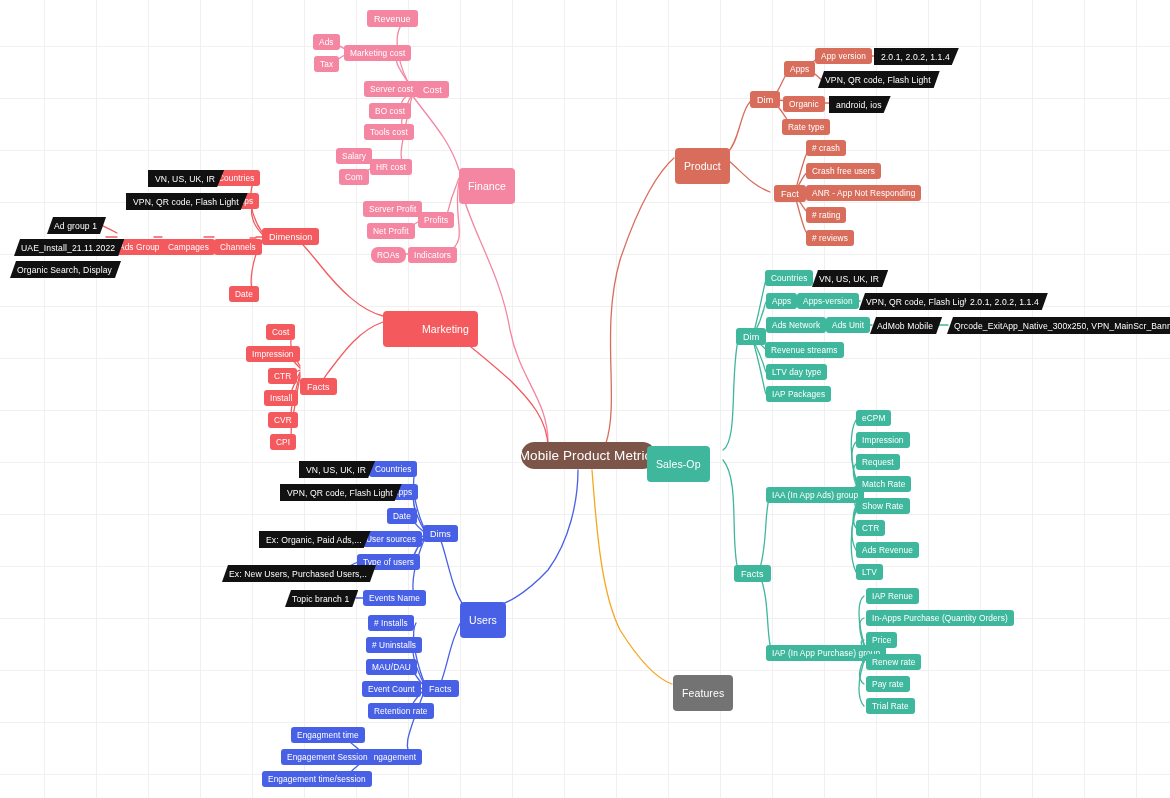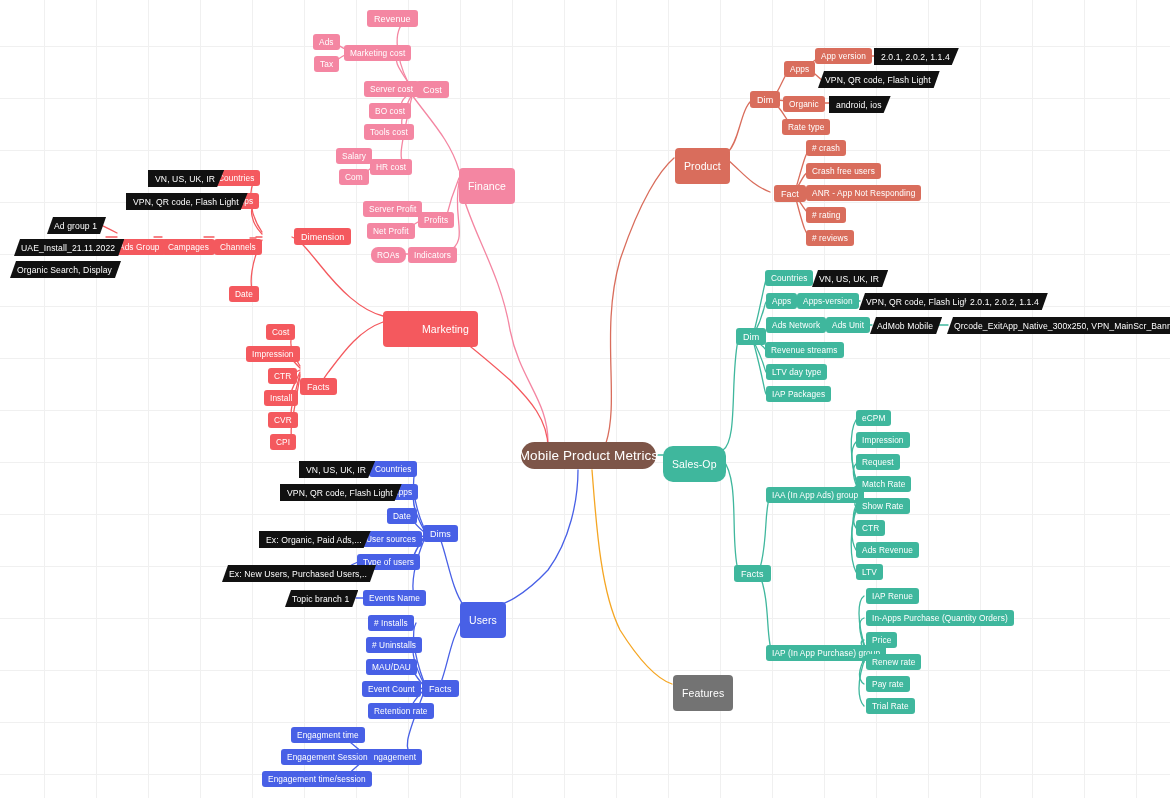--- a/index.html
+++ b/index.html
@@ -250,21 +250,21 @@
   <div class="node lvl3 c-pink" style="left:336px;top:148px;">Salary</div>
   <div class="node lvl3 c-pink" style="left:339px;top:169px;">Com</div>
   <div class="node lvl3 c-pink" style="left:418px;top:212px;">Profits</div>
   <div class="node lvl3 c-pink" style="left:363px;top:201px;">Server Profit</div>
   <div class="node lvl3 c-pink" style="left:367px;top:223px;">Net Profit</div>
   <div class="node lvl3 c-pink" style="left:408px;top:247px;">Indicators</div>
   <div class="node lvl3 c-pink" style="left:371px;top:247px;border-radius:7px;">ROAs</div>
 
   <div class="node lvl1 c-red" style="left:383px;top:311px;padding-left:39px;">Marketing</div>
 
-  <div class="node lvl2 c-red" style="left:262px;top:228px;margin-left:32px;">Dimension</div>
+  <div class="node lvl2 c-red" style="left:262px;top:228px;">Dimension</div>
   <div class="node lvl3 c-red" style="left:212px;top:170px;">Countries</div>
   <div class="tag" style="left:148px;top:170px;">VN, US, UK, IR</div>
   <div class="node lvl3 c-red" style="left:228px;top:193px;">Apps</div>
   <div class="tag" style="left:126px;top:193px;">VPN, QR code, Flash Light</div>
   <div class="node lvl3 c-red" style="left:214px;top:239px;">Channels</div>
   <div class="node lvl3 c-red" style="left:162px;top:239px;">Campages</div>
   <div class="node lvl3 c-red" style="left:113px;top:239px;">Ads Group</div>
   <div class="tag sk" style="left:47px;top:217px;">Ad group 1</div>
   <div class="tag sk" style="left:14px;top:239px;">UAE_Install_21.11.2022</div>
   <div class="tag sk" style="left:10px;top:261px;">Organic Search, Display</div>
@@ -289,21 +289,21 @@
   <div class="tag" style="left:829px;top:96px;">android, ios</div>
   <div class="node lvl3 c-terra" style="left:782px;top:119px;">Rate type</div>
 
   <div class="node lvl2 c-terra" style="left:774px;top:185px;">Fact</div>
   <div class="node lvl3 c-terra" style="left:806px;top:140px;"># crash</div>
   <div class="node lvl3 c-terra" style="left:806px;top:163px;">Crash free users</div>
   <div class="node lvl3 c-terra" style="left:806px;top:185px;">ANR - App Not Responding</div>
   <div class="node lvl3 c-terra" style="left:806px;top:207px;"># rating</div>
   <div class="node lvl3 c-terra" style="left:806px;top:230px;"># reviews</div>
 
-  <div class="node lvl1 c-teal" style="left:663px;top:446px;border-radius:10px;">Sales-Op</div>
+  <div class="node lvl1 c-teal" style="left:647px;top:446px;">Sales-Op</div>
 
   <div class="node lvl2 c-teal" style="left:736px;top:328px;">Dim</div>
   <div class="node lvl3 c-teal" style="left:765px;top:270px;">Countries</div>
   <div class="tag sk" style="left:812px;top:270px;">VN, US, UK, IR</div>
   <div class="node lvl3 c-teal" style="left:766px;top:293px;">Apps</div>
   <div class="node lvl3 c-teal" style="left:797px;top:293px;">Apps-version</div>
   <div class="tag sk" style="left:859px;top:293px;">VPN, QR code, Flash Light</div>
   <div class="tag sk" style="left:963px;top:293px;">2.0.1, 2.0.2, 1.1.4</div>
   <div class="node lvl3 c-teal" style="left:766px;top:317px;">Ads Network</div>
   <div class="node lvl3 c-teal" style="left:826px;top:317px;">Ads Unit</div>

